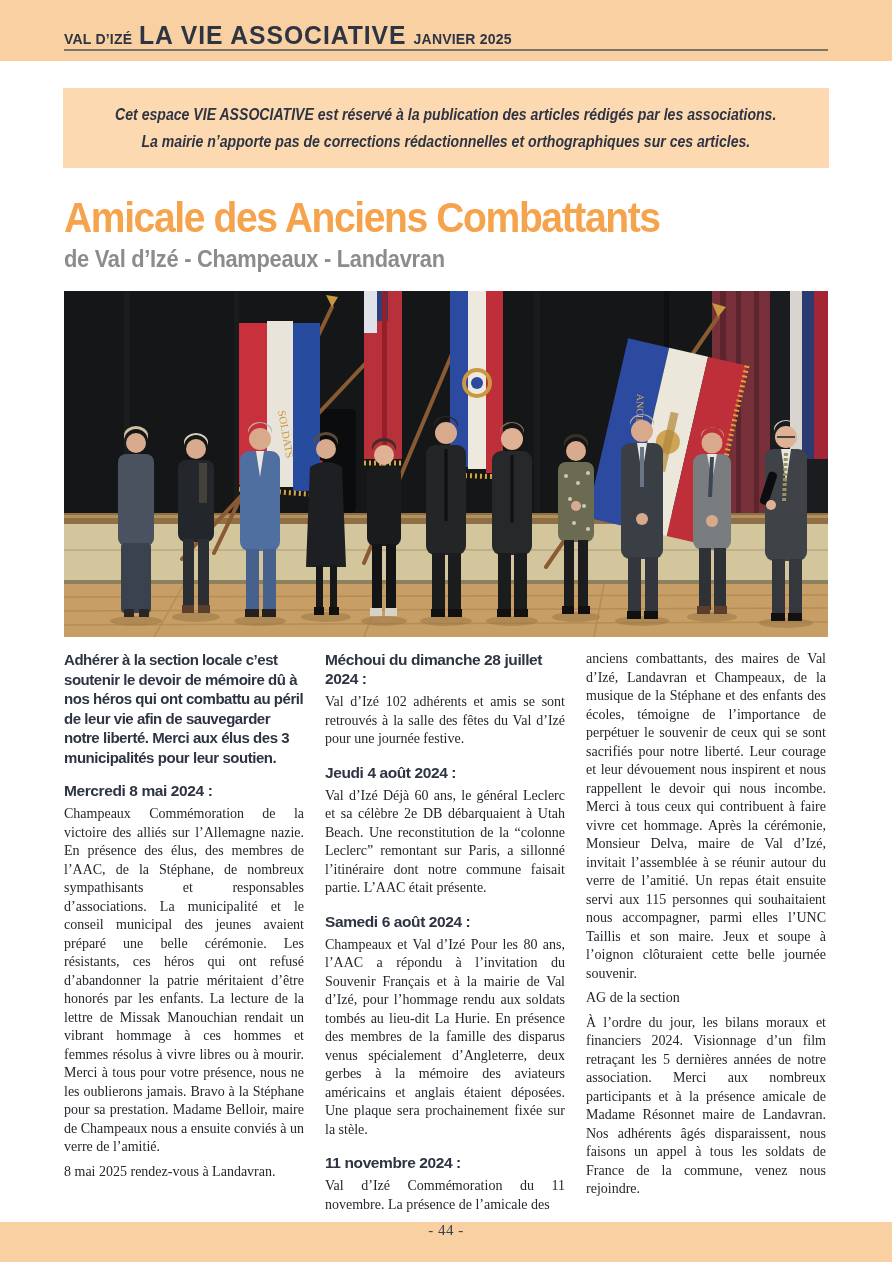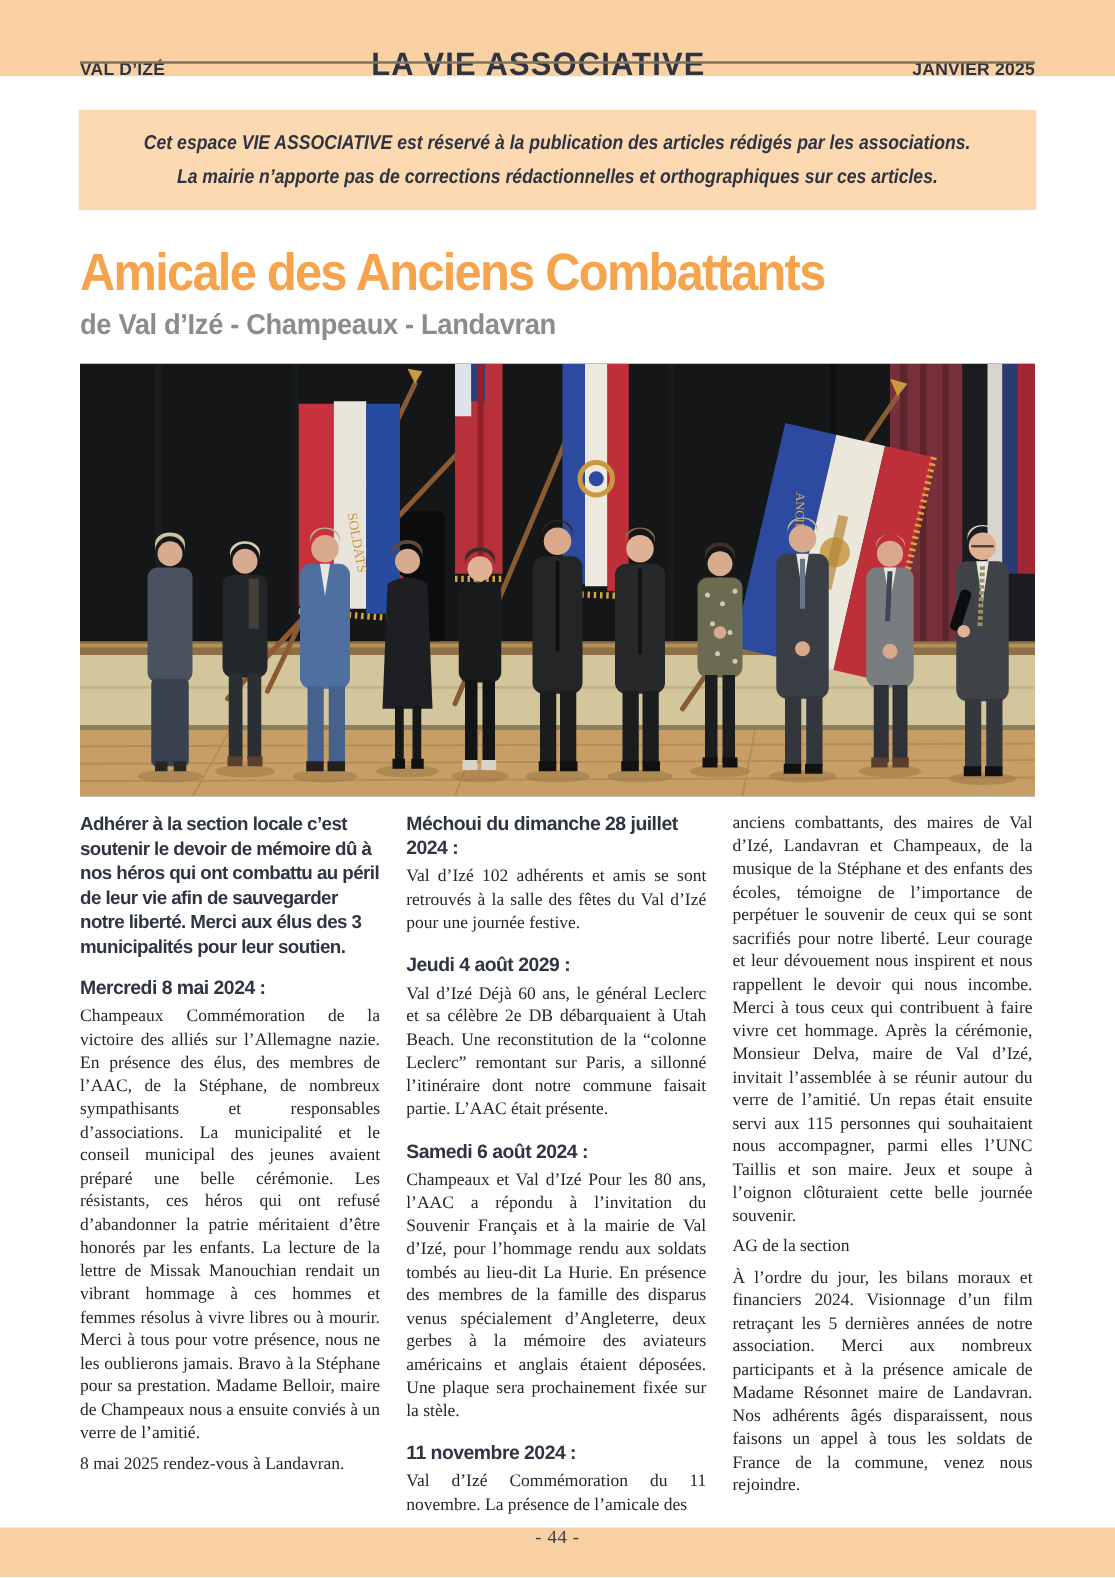--- a/index.html
+++ b/index.html
@@ -18,23 +18,22 @@
     position:relative;width:892px;height:1262px;background:#fff;overflow:hidden;
     font-family:"Liberation Sans",sans-serif;
   }
   
   .band-header{
     position:absolute;top:0;left:0;width:892px;height:61px;
     background:var(--band);
   }
   .band-header .hrow{
     position:absolute;left:64px;right:64px;top:20px;
-    display:flex;align-items:baseline;justify-content:space-between;
+    display:flex;align-items:baseline;
     color:var(--heading-navy);
-    margin-top:16px;
   }
   .pub-name,.issue-date{font-size:14px;font-weight:bold;letter-spacing:.2px;}
   .masthead{
     font-size:26px;font-weight:bold;letter-spacing:1px;
     transform:scaleX(.95);transform-origin:center;white-space:nowrap;
   }
   .header-rule{
     position:absolute;left:64px;top:49px;width:764px;height:2px;
     background:var(--rule-color);
   }
@@ -363,21 +362,21 @@
   <div class="columns">
       <div class="col">
         <p class="block-intro">Adhérer à la section locale c’est soutenir le devoir de mémoire dû à nos héros qui ont combattu au péril de leur vie afin de sauve­garder notre liberté. Merci aux élus des 3 municipalités pour leur soutien.</p>
         <h3 class="block-heading">Mercredi 8 mai 2024 :</h3>
         <p class="block-body">Champeaux Commémoration de la victoire des alliés sur l’Allemagne nazie. En présence des élus, des membres de l’AAC, de la Stéphane, de nombreux sympathisants et responsables d’associations. La municipalité et le conseil municipal des jeunes avaient préparé une belle cérémonie. Les résistants, ces héros qui ont refusé d’abandonner la patrie méritaient d’être honorés par les enfants. La lecture de la lettre de Missak Manouchian rendait un vibrant hommage à ces hommes et femmes résolus à vivre libres ou à mourir. Merci à tous pour votre présence, nous ne les oublierons jamais. Bravo à la Stéphane pour sa prestation. Madame Belloir, maire de Champeaux nous a ensuite conviés à un verre de l’amitié.</p>
         <p class="block-body">8 mai 2025 rendez-vous à Landavran.</p>
       </div>
       <div class="col">
         <h3 class="block-heading">Méchoui du dimanche 28 juillet 2024 :</h3>
         <p class="block-body">Val d’Izé 102 adhérents et amis se sont retrouvés à la salle des fêtes du Val d’Izé pour une journée festive.</p>
-        <h3 class="block-heading">Jeudi 4 août 2029 :</h3>
+        <h3 class="block-heading">Jeudi 4 août 2024 :</h3>
         <p class="block-body">Val d’Izé Déjà 60 ans, le général Leclerc et sa célèbre 2e DB débarquaient à Utah Beach. Une reconstitution de la “colonne Leclerc” remontant sur Paris, a sillonné l’itinéraire dont notre commune faisait partie. L’AAC était présente.</p>
         <h3 class="block-heading">Samedi 6 août 2024 :</h3>
         <p class="block-body">Champeaux et Val d’Izé Pour les 80 ans, l’AAC a répondu à l’invitation du Souvenir Français et à la mairie de Val d’Izé, pour l’hommage rendu aux soldats tombés au lieu-dit La Hurie. En présence des membres de la famille des disparus venus spécialement d’Angleterre, deux gerbes à la mémoire des aviateurs américains et anglais étaient déposées. Une plaque sera prochainement fixée sur la stèle.</p>
         <h3 class="block-heading">11 novembre 2024 :</h3>
         <p class="block-body">Val d’Izé Commémoration du 11 novembre. La présence de l’amicale des</p>
       </div>
       <div class="col">
         <p class="block-body">anciens combattants, des maires de Val d’Izé, Landavran et Champeaux, de la musique de la Stéphane et des enfants des écoles, témoigne de l’importance de perpétuer le souvenir de ceux qui se sont sacrifiés pour notre liberté. Leur courage et leur dévouement nous inspirent et nous rappellent le devoir qui nous incombe. Merci à tous ceux qui contribuent à faire vivre cet hommage. Après la cérémonie, Monsieur Delva, maire de Val d’Izé, invitait l’assemblée à se réunir autour du verre de l’amitié. Un repas était ensuite servi aux 115 personnes qui souhaitaient nous accompagner, parmi elles l’UNC Taillis et son maire. Jeux et soupe à l’oignon clôturaient cette belle journée souvenir.</p>
         <p class="block-body">AG de la section</p>
         <p class="block-body">À l’ordre du jour, les bilans moraux et financiers 2024. Visionnage d’un film retraçant les 5 dernières années de notre association. Merci aux nombreux participants et à la présence amicale de Madame Résonnet maire de Landavran. Nos adhérents âgés disparaissent, nous faisons un appel à tous les soldats de France de la commune, venez nous rejoindre.</p>

